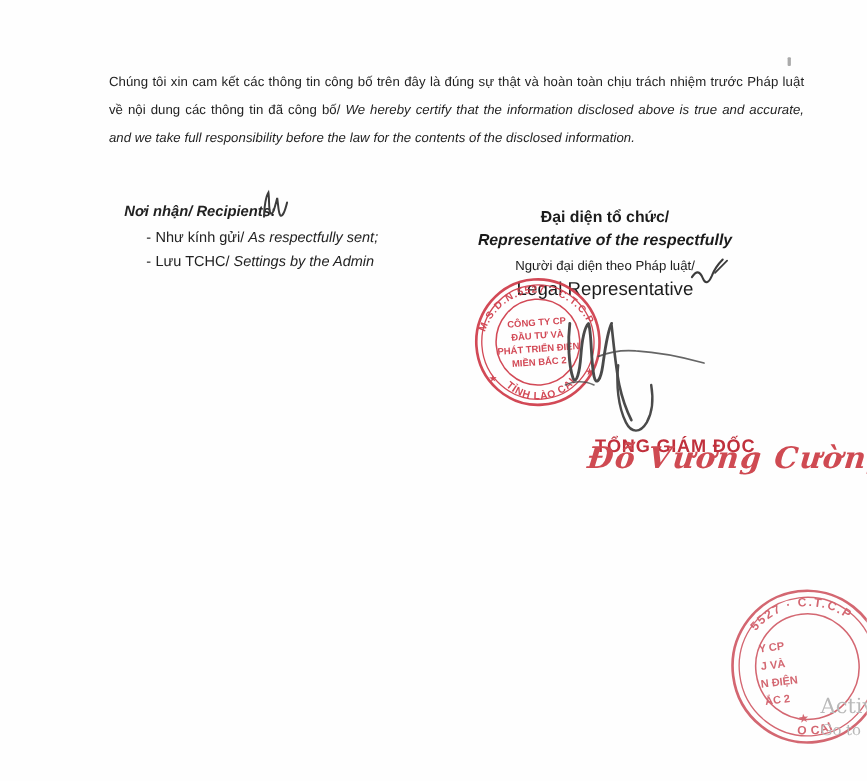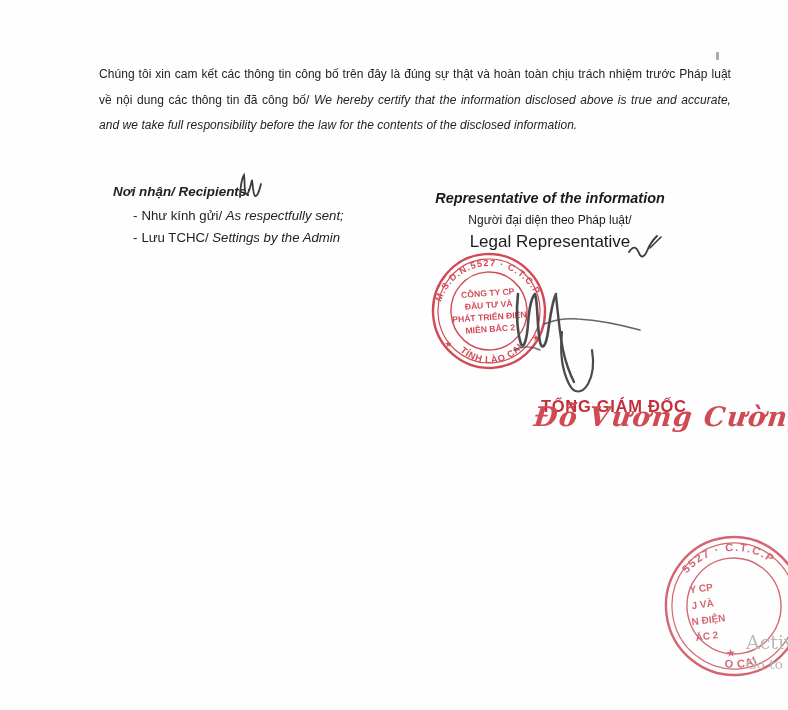--- a/index.html
+++ b/index.html
@@ -187,21 +187,22 @@
       <li>
         <span class="dash">-</span><span>Như kính gửi/ </span><span class="en">As respectfully sent;</span>
       </li>
       <li>
         <span class="dash">-</span><span>Lưu TCHC/ </span><span class="en">Settings by the Admin</span>
       </li>
     </ul>
   </div>
 
   <div class="representative">
-    <div class="rep-line2">Representative of the information</div>
+    <div class="rep-line1">Đại diện tổ chức/</div>
+    <div class="rep-line2">Representative of the respectfully</div>
     <div class="rep-line3">Người đại diện theo Pháp luật/</div>
     <div class="rep-line4">Legal Representative</div>
   </div>
 
   <div class="stamp-main">
     <svg viewBox="0 0 130 118" width="130" height="118" aria-hidden="true">
       <defs>
         <path id="arcTop" d="M 14,66 A 51,52 0 0 1 116,66"></path>
         <path id="arcBottom" d="M 21,66 A 44,45 0 0 0 109,66"></path>
       </defs>

